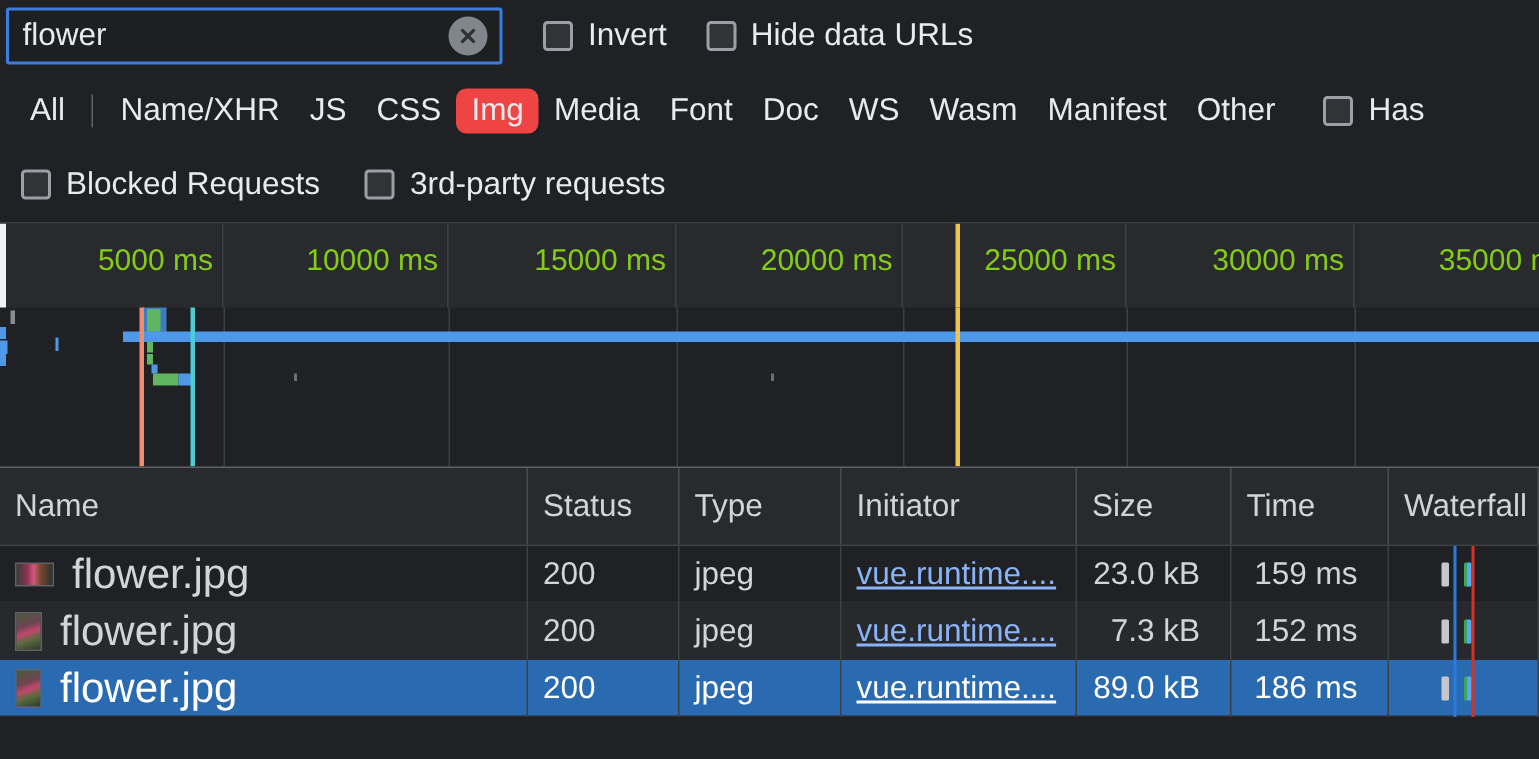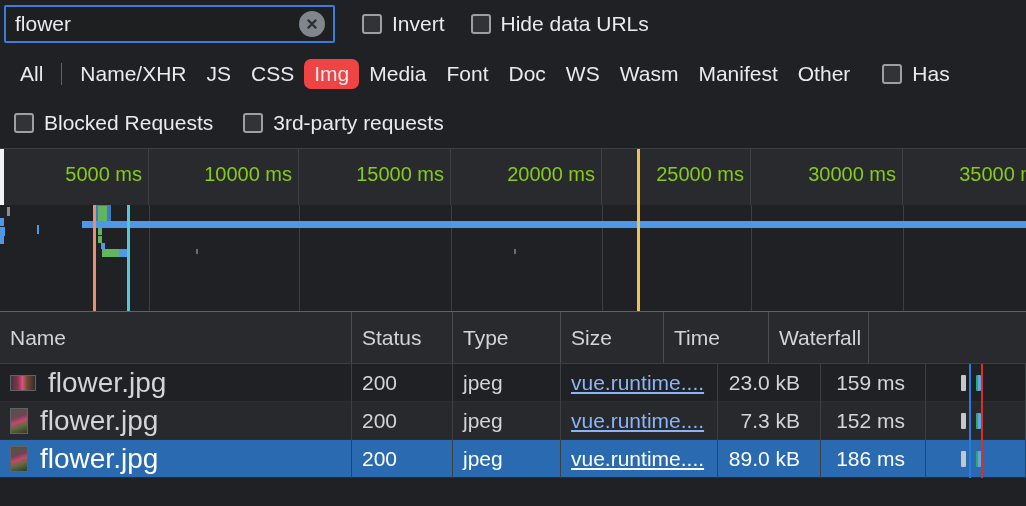--- a/index.html
+++ b/index.html
@@ -256,20 +256,21 @@
         <div class="vline" style="left: 637px; background: rgb(242, 193, 78);"></div>
         <div class="vline" style="left: 637px; top: -56px; height: 56px; background: rgb(242, 193, 78);"></div>
       </div>
   </div>
 
   <div class="net-table">
     <div class="thead" id="thead">
         <div class="th" style="width: 352px; flex: 0 0 352px;">Name</div>
         <div class="th" style="width: 101px; flex: 0 0 101px;">Status</div>
         <div class="th" style="width: 108px; flex: 0 0 108px;">Type</div>
+        <div class="th" style="width: 157px; flex: 0 0 157px;">Initiator</div>
         <div class="th" style="width: 103px; flex: 0 0 103px;">Size</div>
         <div class="th" style="width: 105px; flex: 0 0 105px;">Time</div>
         <div class="th" style="width: 100px; flex: 0 0 100px;">Waterfall</div>
       </div>
     <div id="tbody">
         <div class="trow odd">
           <div class="td name" style="flex: 0 0 352px;">
             <span class="thumb" style="background: linear-gradient(90deg, rgb(58, 58, 58) 0%, rgb(141, 51, 80) 30%, rgb(212, 86, 127) 48%, rgb(122, 74, 46) 66%, rgb(46, 46, 46) 100%);"></span>
             <span class="name-text">flower.jpg</span>
           </div>

